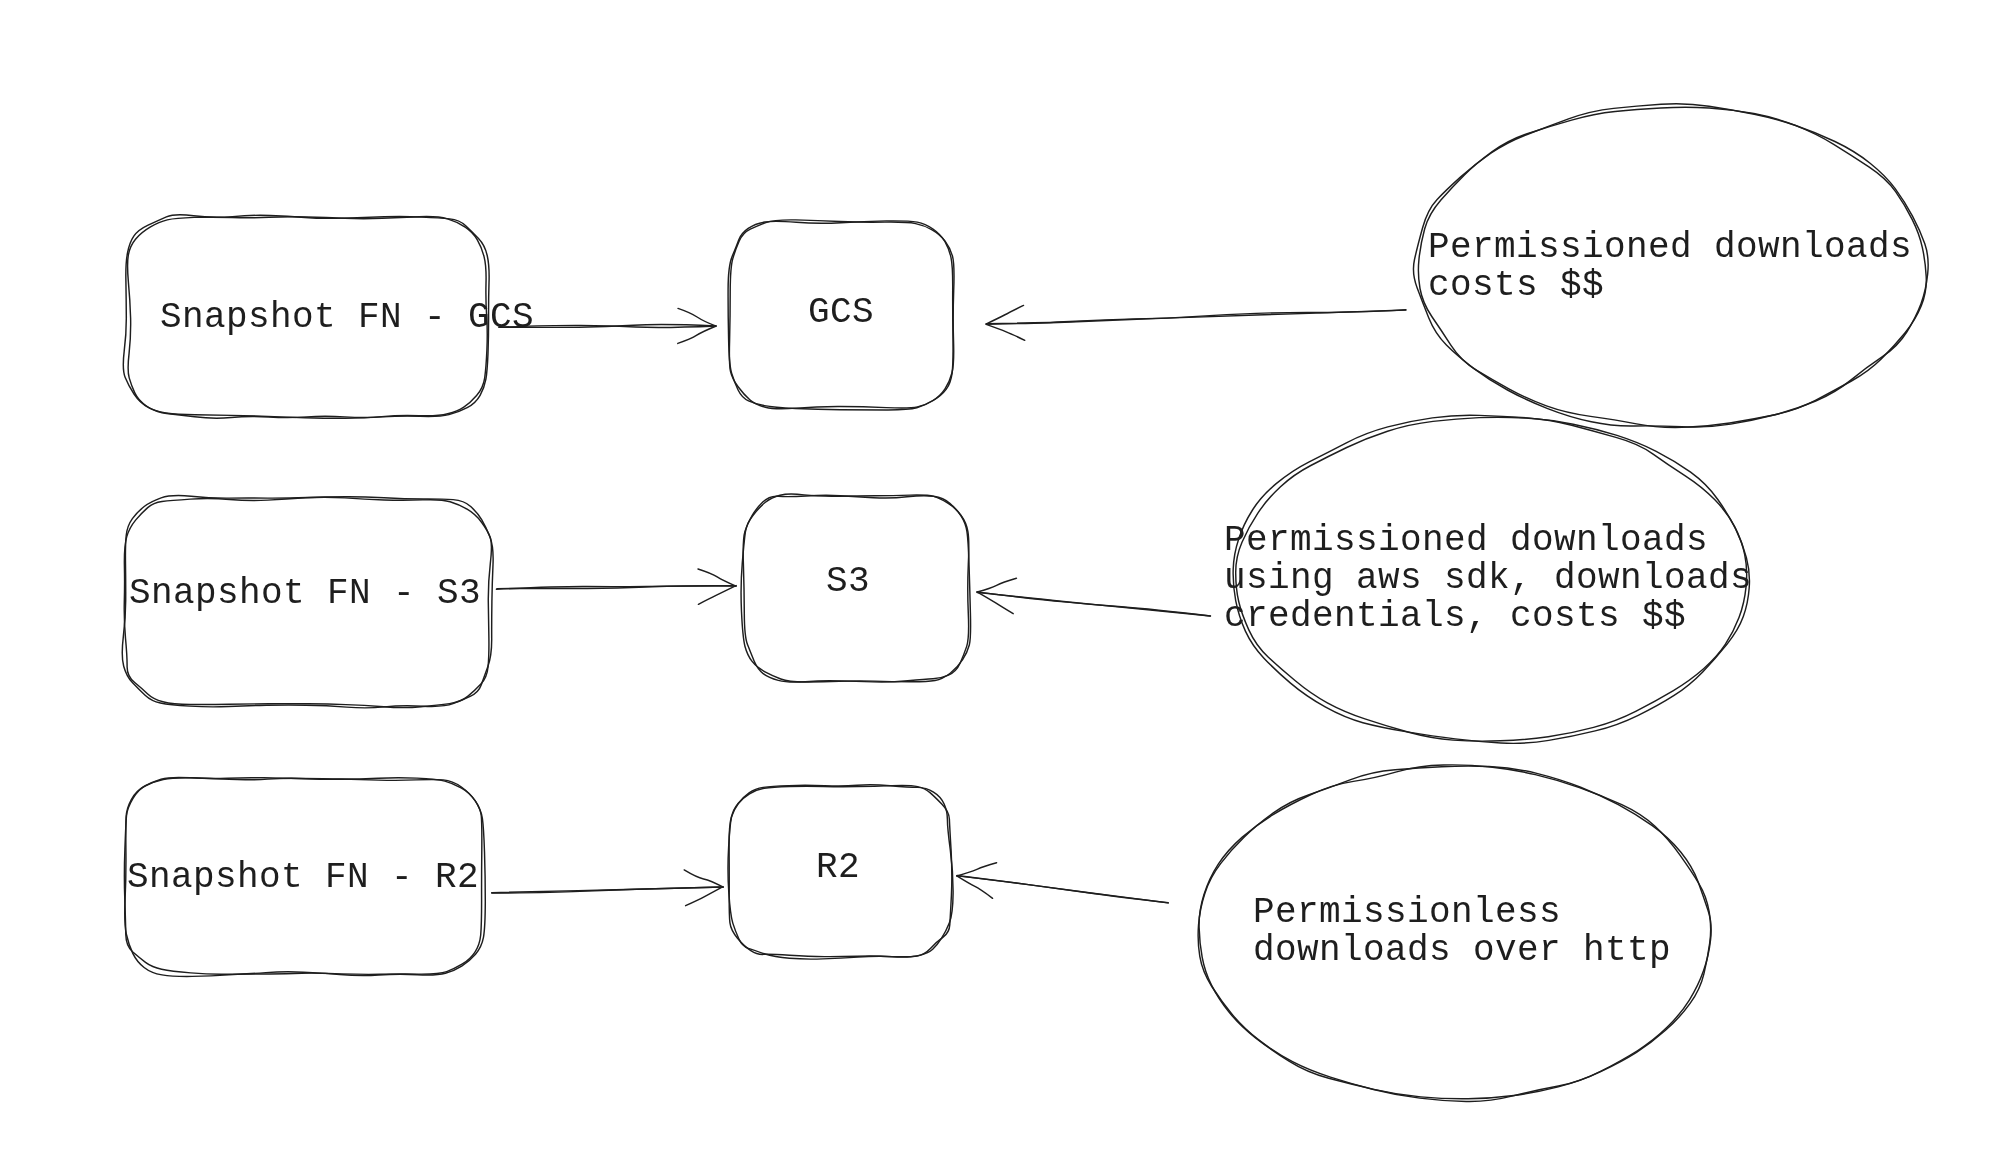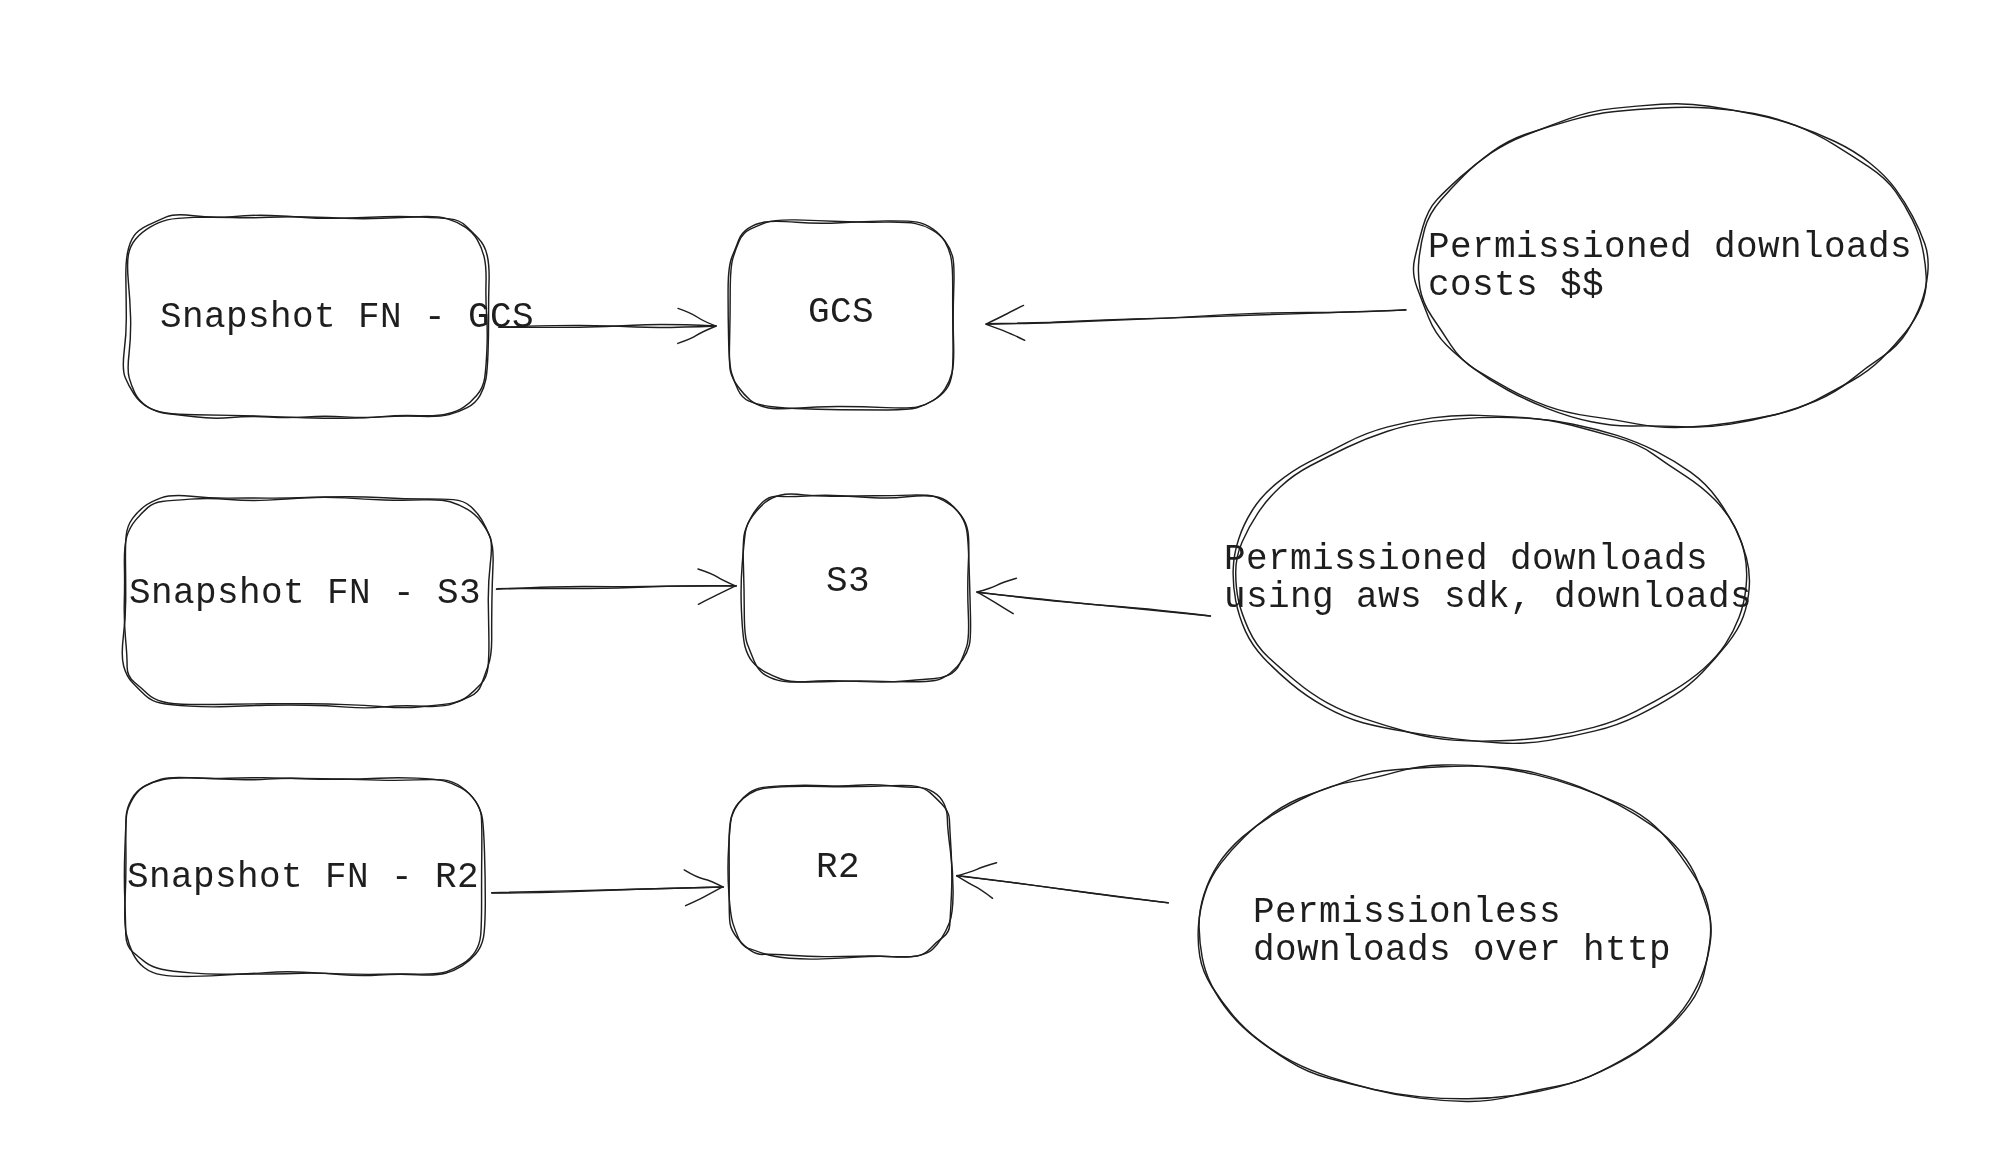--- a/index.html
+++ b/index.html
@@ -95,18 +95,19 @@
   <div class="label" style="left:848px;top:582px;">S3</div>
   <div class="label" style="left:303px;top:878px;">Snapshot FN - R2</div>
   <div class="label" style="left:838px;top:868px;">R2</div>
   <div class="label note" style="left:1670px;top:267px;">
     <div class="line">Permissioned downloads</div>
     <div class="line">costs $$</div>
   </div>
   <div class="label note" style="left:1488px;top:579px;">
     <div class="line">Permissioned downloads</div>
     <div class="line">using aws sdk, downloads</div>
+    <div class="line">credentials, costs $$</div>
   </div>
   <div class="label note" style="left:1462px;top:932px;">
     <div class="line">Permissionless</div>
     <div class="line">downloads over http</div>
   </div>
 </div>
 
 </body></html>

